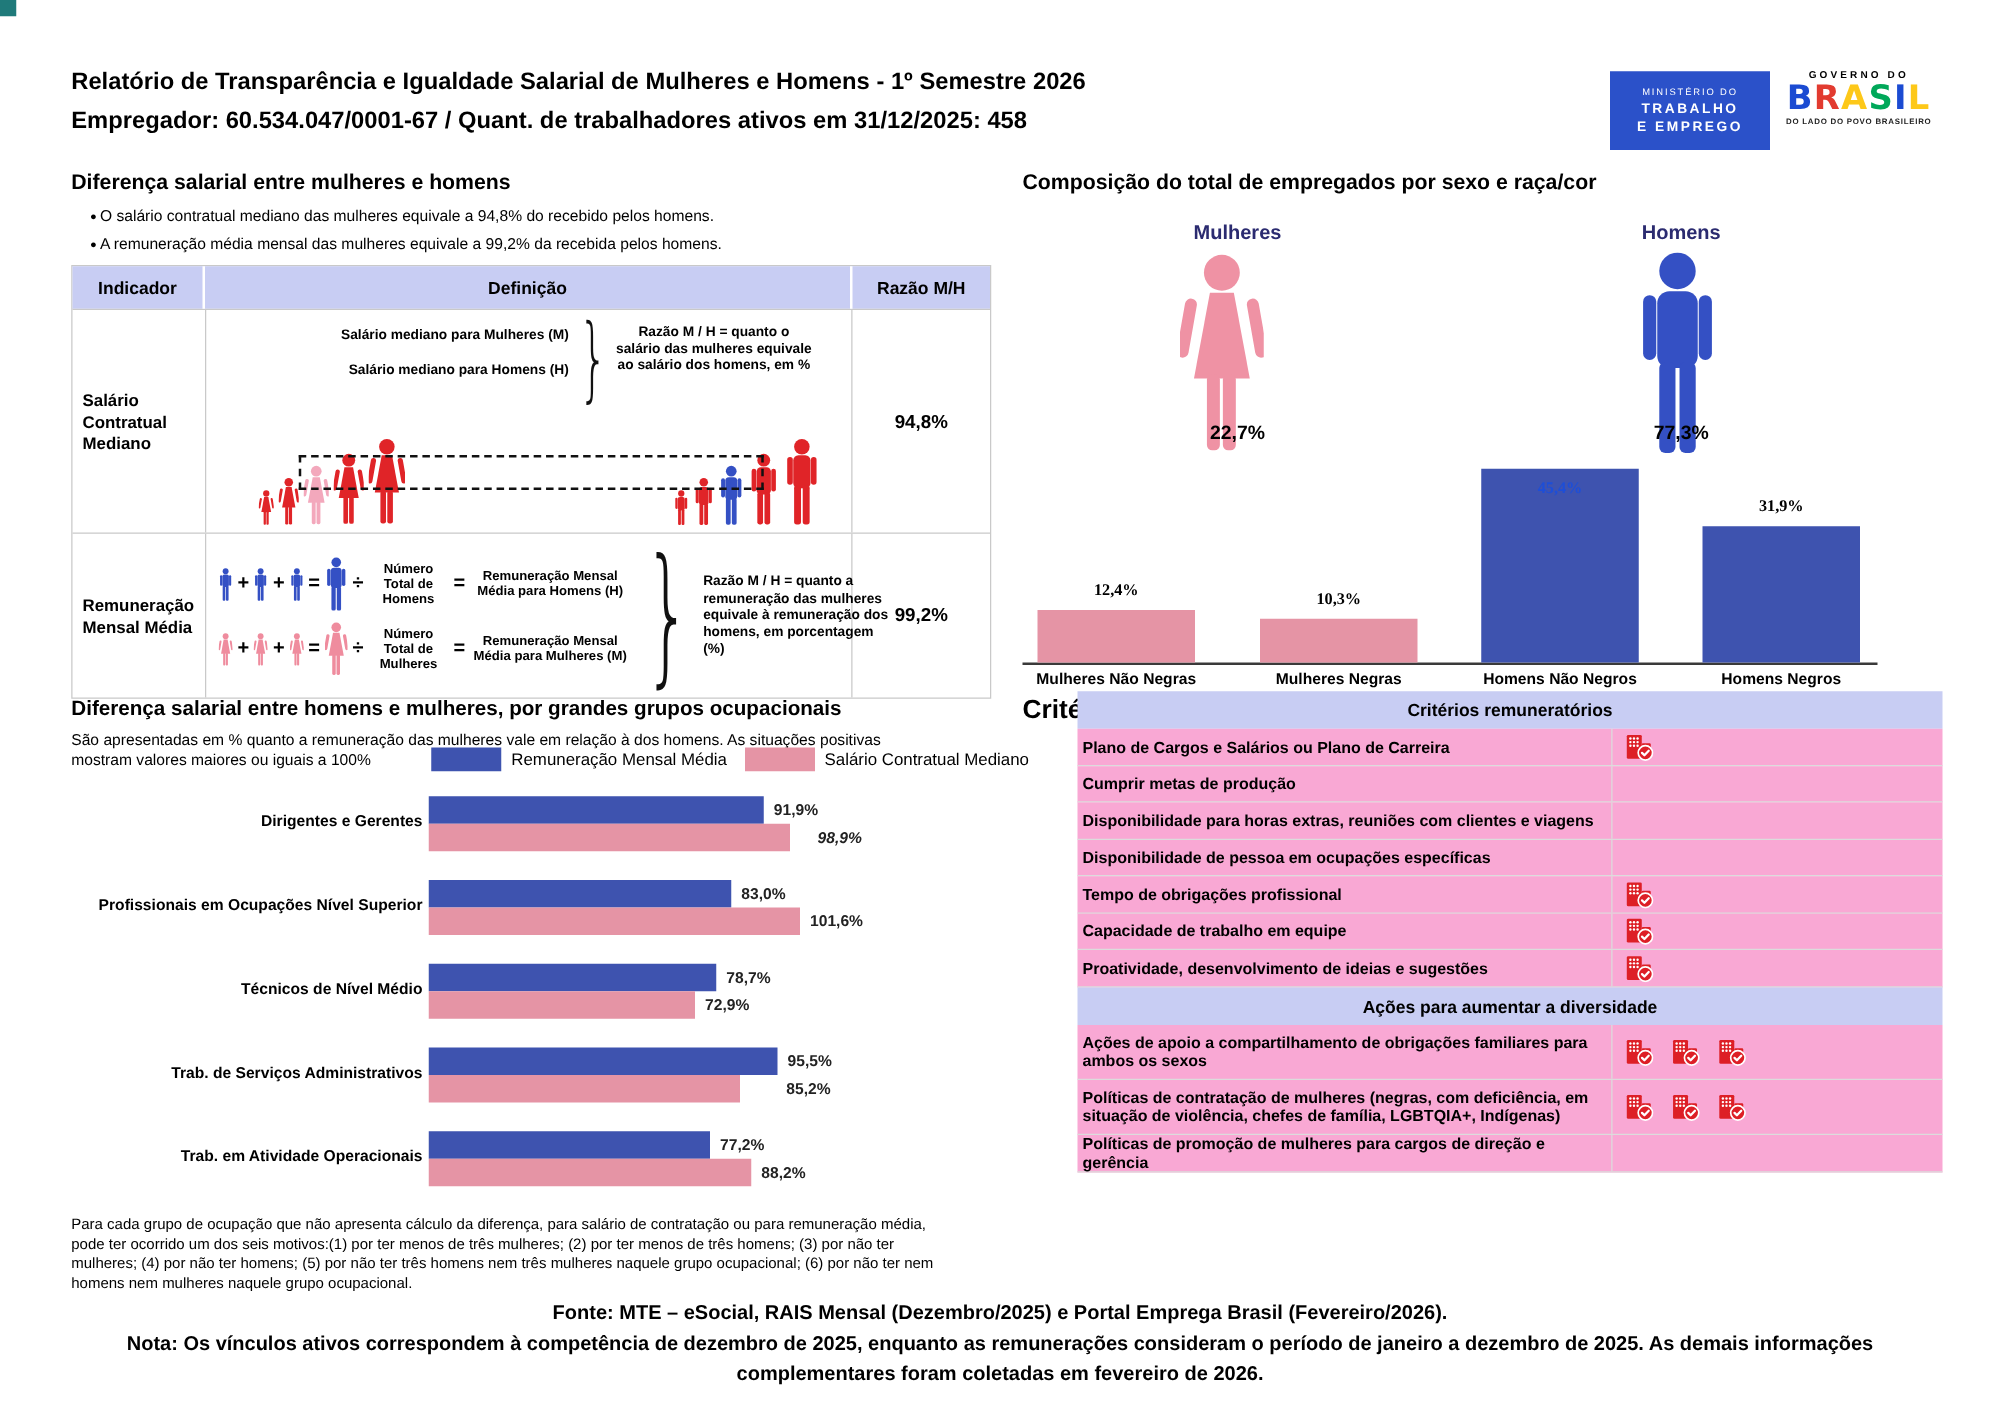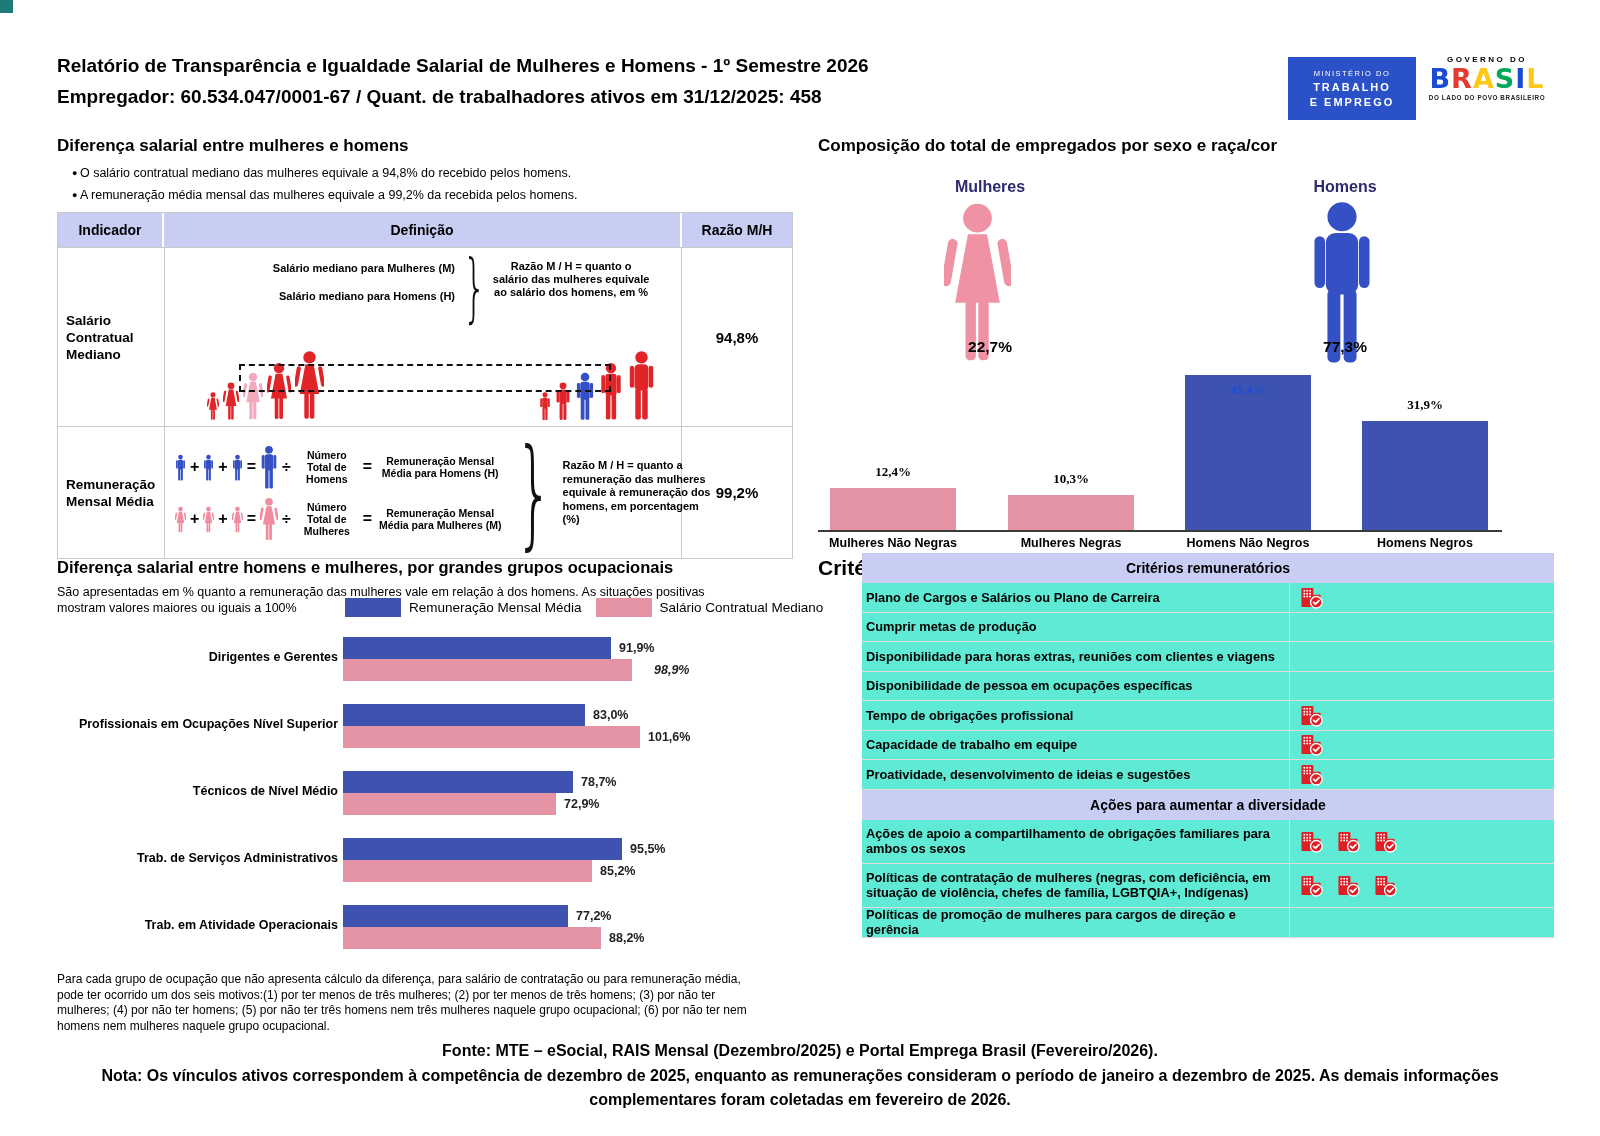--- a/index.html
+++ b/index.html
@@ -92,21 +92,21 @@
   #comp-baseline { position:absolute; left:0; top:162px; width:684px; height:2px; background:#3a3a3a; }
   .comp-bar { position:absolute; width:126px; }
   .comp-val { position:absolute; width:126px; text-align:center; font-weight:bold; font-size:13px; font-family:"Liberation Serif", serif; }
   .comp-val.inside { color:#1d4ed8; }
   .comp-cat { position:absolute; top:168px; width:190px; text-align:center; font-weight:bold; font-size:12.5px; }
 
   
   #crit-table { left:818px; top:553px; width:692px;margin-left:44px; }
   .crit-head { height:30px; background:#C8CDF3; display:flex; align-items:center; justify-content:center;
     font-weight:bold; font-size:14px; }
-  .crit-row { display:flex; border-bottom:1px solid #dcdcdc; background:#5eead4; }
+  .crit-row { display:flex; border-bottom:1px solid #dcdcdc; background:#f9a8d4; }
   .crit-label { width:427px; padding:0 10px 0 4px; display:flex; align-items:center;
     font-weight:bold; font-size:12.8px; line-height:15px; }
   .crit-icons { width:265px; border-left:1px solid #dcdcdc; display:flex; align-items:center; gap:14px; padding-left:10px; }
 
   
   #footer { left:55px; top:1042px; width:1490px; text-align:center; font-weight:bold; }
   #footer-fonte { font-size:16px; margin-bottom:4px; }
   #footer-nota { font-size:16px; line-height:24px; }
 </style>
 </head>
@@ -375,21 +375,21 @@
         <div class="occ-bar" style="top: 1px; width: 230px; background: rgb(62, 83, 175);"></div>
         <div class="occ-val" style="top: 1px; left: 524px;">78,7%</div>
         <div class="occ-bar" style="top: 23px; width: 213px; background: rgb(229, 148, 165);"></div>
         <div class="occ-val" style="top: 23px; left: 507px;">72,9%</div>
       </div>
       <div class="occ-group" style="top: 201px;">
         <div class="occ-cat">Trab. de Serviços Administrativos</div>
         <div class="occ-bar" style="top: 1px; width: 279px; background: rgb(62, 83, 175);"></div>
         <div class="occ-val" style="top: 1px; left: 573px;">95,5%</div>
         <div class="occ-bar" style="top: 23px; width: 249px; background: rgb(229, 148, 165);"></div>
-        <div class="occ-val" style="top: 23px; left: 543px;">85,2%</div>
+        <div class="occ-val" style="top: 23px; left: 572px;">85,2%</div>
       </div>
       <div class="occ-group" style="top: 268px;">
         <div class="occ-cat">Trab. em Atividade Operacionais</div>
         <div class="occ-bar" style="top: 1px; width: 225px; background: rgb(62, 83, 175);"></div>
         <div class="occ-val" style="top: 1px; left: 519px;">77,2%</div>
         <div class="occ-bar" style="top: 23px; width: 258px; background: rgb(229, 148, 165);"></div>
         <div class="occ-val" style="top: 23px; left: 552px;">88,2%</div>
       </div>
     </div>
   <div id="occ-footnote" class="abs">Para cada grupo de ocupação que não apresenta cálculo da diferença, para salário de contratação ou para remuneração média, pode ter ocorrido um dos seis motivos:(1) por ter menos de três mulheres; (2) por ter menos de três homens; (3) por não ter mulheres; (4) por não ter homens; (5) por não ter três homens nem três mulheres naquele grupo ocupacional; (6) por não ter nem homens nem mulheres naquele grupo ocupacional.</div>

